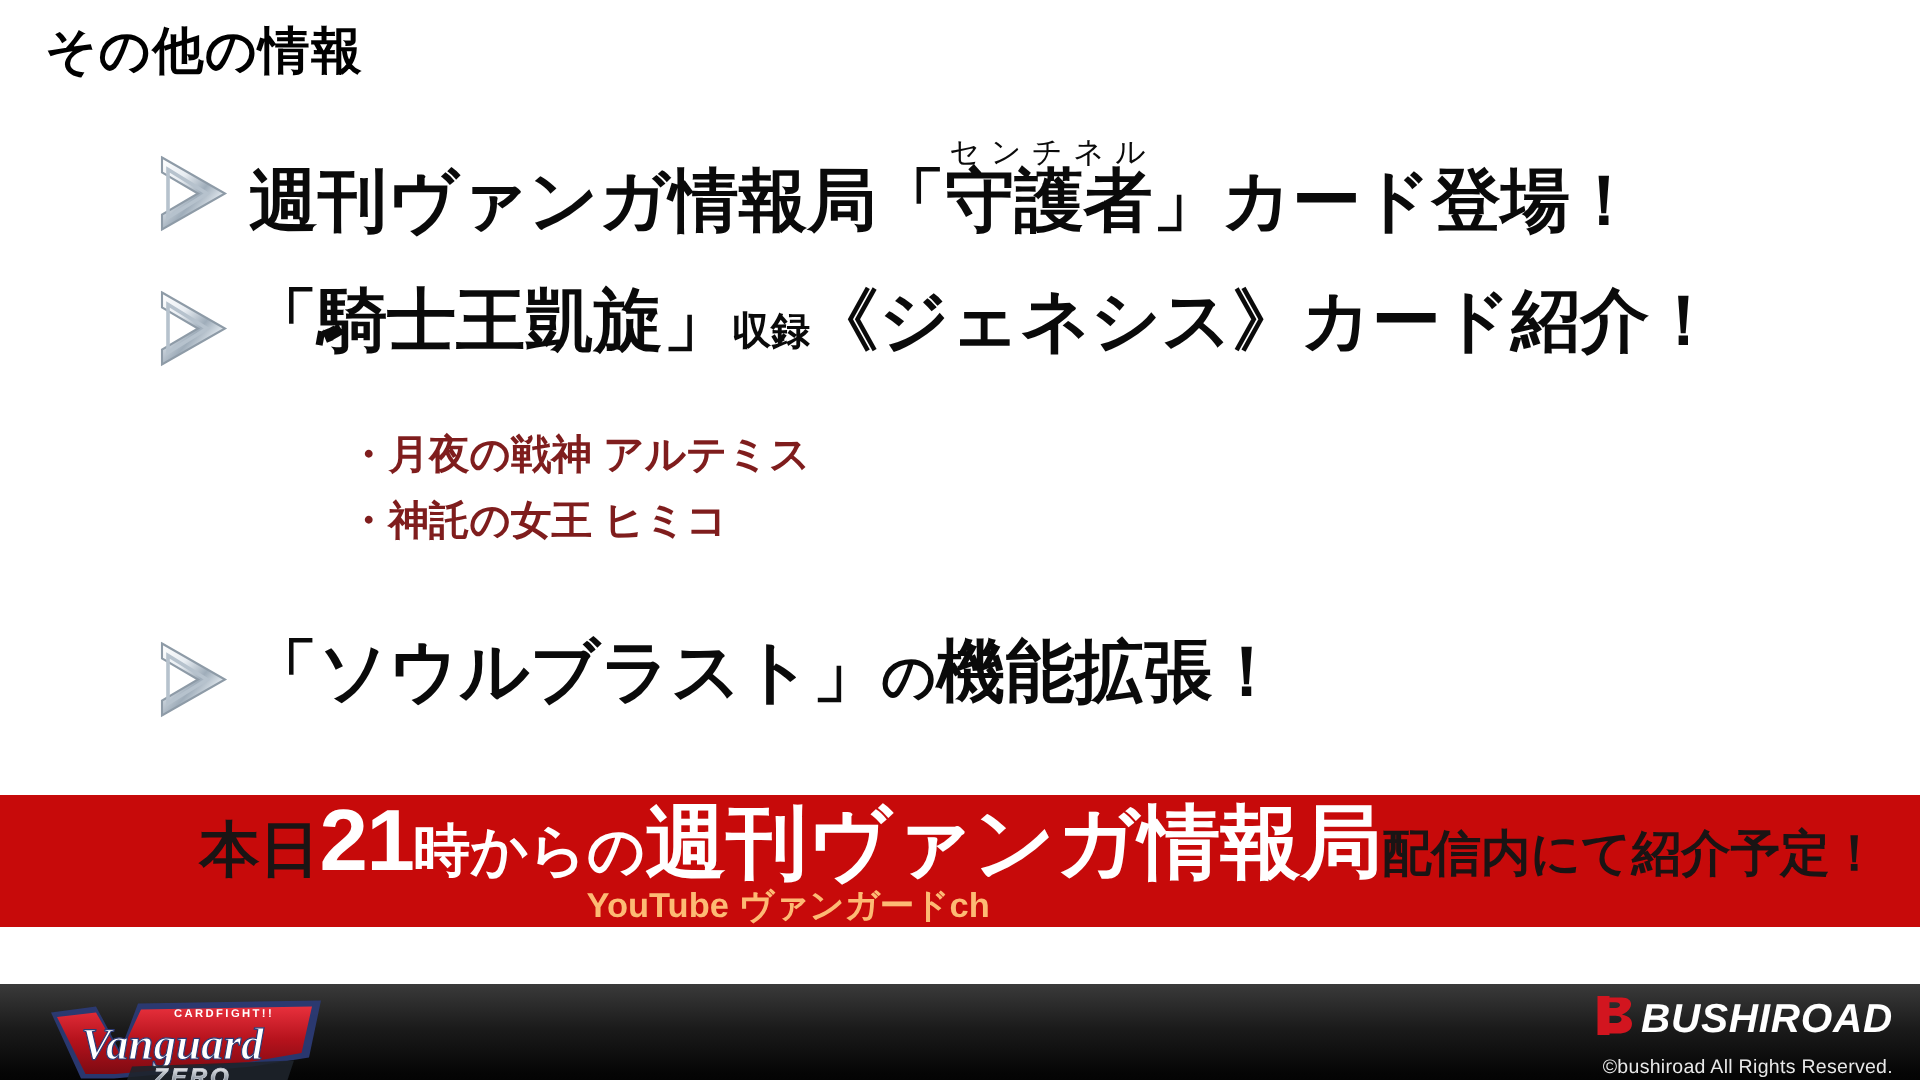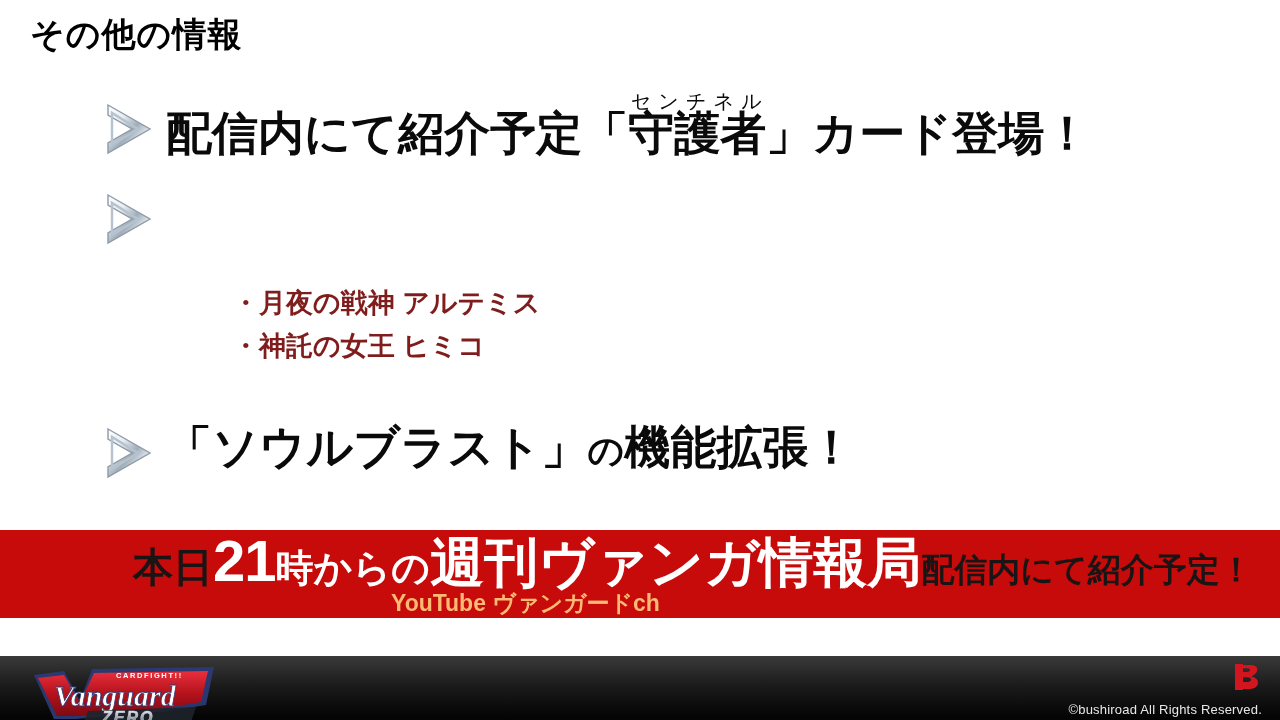--- a/index.html
+++ b/index.html
@@ -234,39 +234,42 @@
             <stop offset="55%" stop-color="#9fadba"></stop>
             <stop offset="75%" stop-color="#e2e9ef"></stop>
             <stop offset="100%" stop-color="#8d9aa6"></stop>
           </linearGradient>
         </defs>
         <path d="M10 7 L52 31 L10 55 L10 45 L34 31 L10 17 Z" fill="url(#chrome1)" stroke="#8e9ba7" stroke-width="1.4"></path>
         <path d="M14 15 L14 47 L40 31 Z" fill="none" stroke="#b6c2cd" stroke-width="2.4"></path>
       </svg>
     </span>
     <span class="bullet-text">
-      <span>配信内にて紹介予定「</span><ruby><span>守護者</span><rt>センチネル</rt></ruby><span>」カード登場！</span>
+      <span>週刊ヴァンガ情報局「</span><ruby><span>守護者</span><rt>センチネル</rt></ruby><span>」カード登場！</span>
     </span>
   </div>
 
   <div class="bullet-row row-2">
     <span class="arrow-icon">
       <svg viewBox="0 0 62 62" xmlns="http://www.w3.org/2000/svg">
         <defs>
           <linearGradient id="chrome2" x1="0" y1="0" x2="1" y2="1">
             <stop offset="0%" stop-color="#ffffff"></stop>
             <stop offset="30%" stop-color="#e8edf2"></stop>
             <stop offset="55%" stop-color="#9fadba"></stop>
             <stop offset="75%" stop-color="#e2e9ef"></stop>
             <stop offset="100%" stop-color="#8d9aa6"></stop>
           </linearGradient>
         </defs>
         <path d="M10 7 L52 31 L10 55 L10 45 L34 31 L10 17 Z" fill="url(#chrome2)" stroke="#8e9ba7" stroke-width="1.4"></path>
         <path d="M14 15 L14 47 L40 31 Z" fill="none" stroke="#b6c2cd" stroke-width="2.4"></path>
       </svg>
+    </span>
+    <span class="bullet-text">
+      <span>「騎士王凱旋」</span><span class="small">収録</span><span>《ジェネシス》カード紹介！</span>
     </span>
   </div>
 </div>
 
 <div class="sub-list">
   <div class="sub-item">
     <span>・月夜の戦神 アルテミス</span><span class="hoka"></span>
   </div>
   <div class="sub-item">
     <span>・神託の女王 ヒミコ</span><span class="hoka"></span>
@@ -331,16 +334,17 @@
   </div>
 
   <div class="bsr-logo">
     <div class="bsr-row">
       <span class="bsr-b">
         <svg width="30" height="30" viewBox="0 0 30 30" xmlns="http://www.w3.org/2000/svg">
           <path d="M4 3 L19 3 C25 3 27 7 24 11 C22 13.5 19 14.5 19 14.5 C19 14.5 26 15 26 20.5 C26 25.5 21 27 17 27 L10 27 L10 20 L15 20 C18 20 19 18.8 19 17.5 C19 16 17.5 15.2 15 15.2 L10 15.2 L10 10 L14.5 10 C17 10 18 9 18 8 C18 7 17 6.2 15 6.2 L4 6.2 Z" fill="#d2151f"></path>
           <path d="M3 2 L11 2 L11 28 L3 28 Z" fill="#d2151f"></path>
         </svg>
       </span>
+      <span class="bsr-word">BUSHIROAD</span>
     </div>
     <div class="bsr-copy">©bushiroad All Rights Reserved.</div>
   </div>
 </div>
 
 </body></html>

